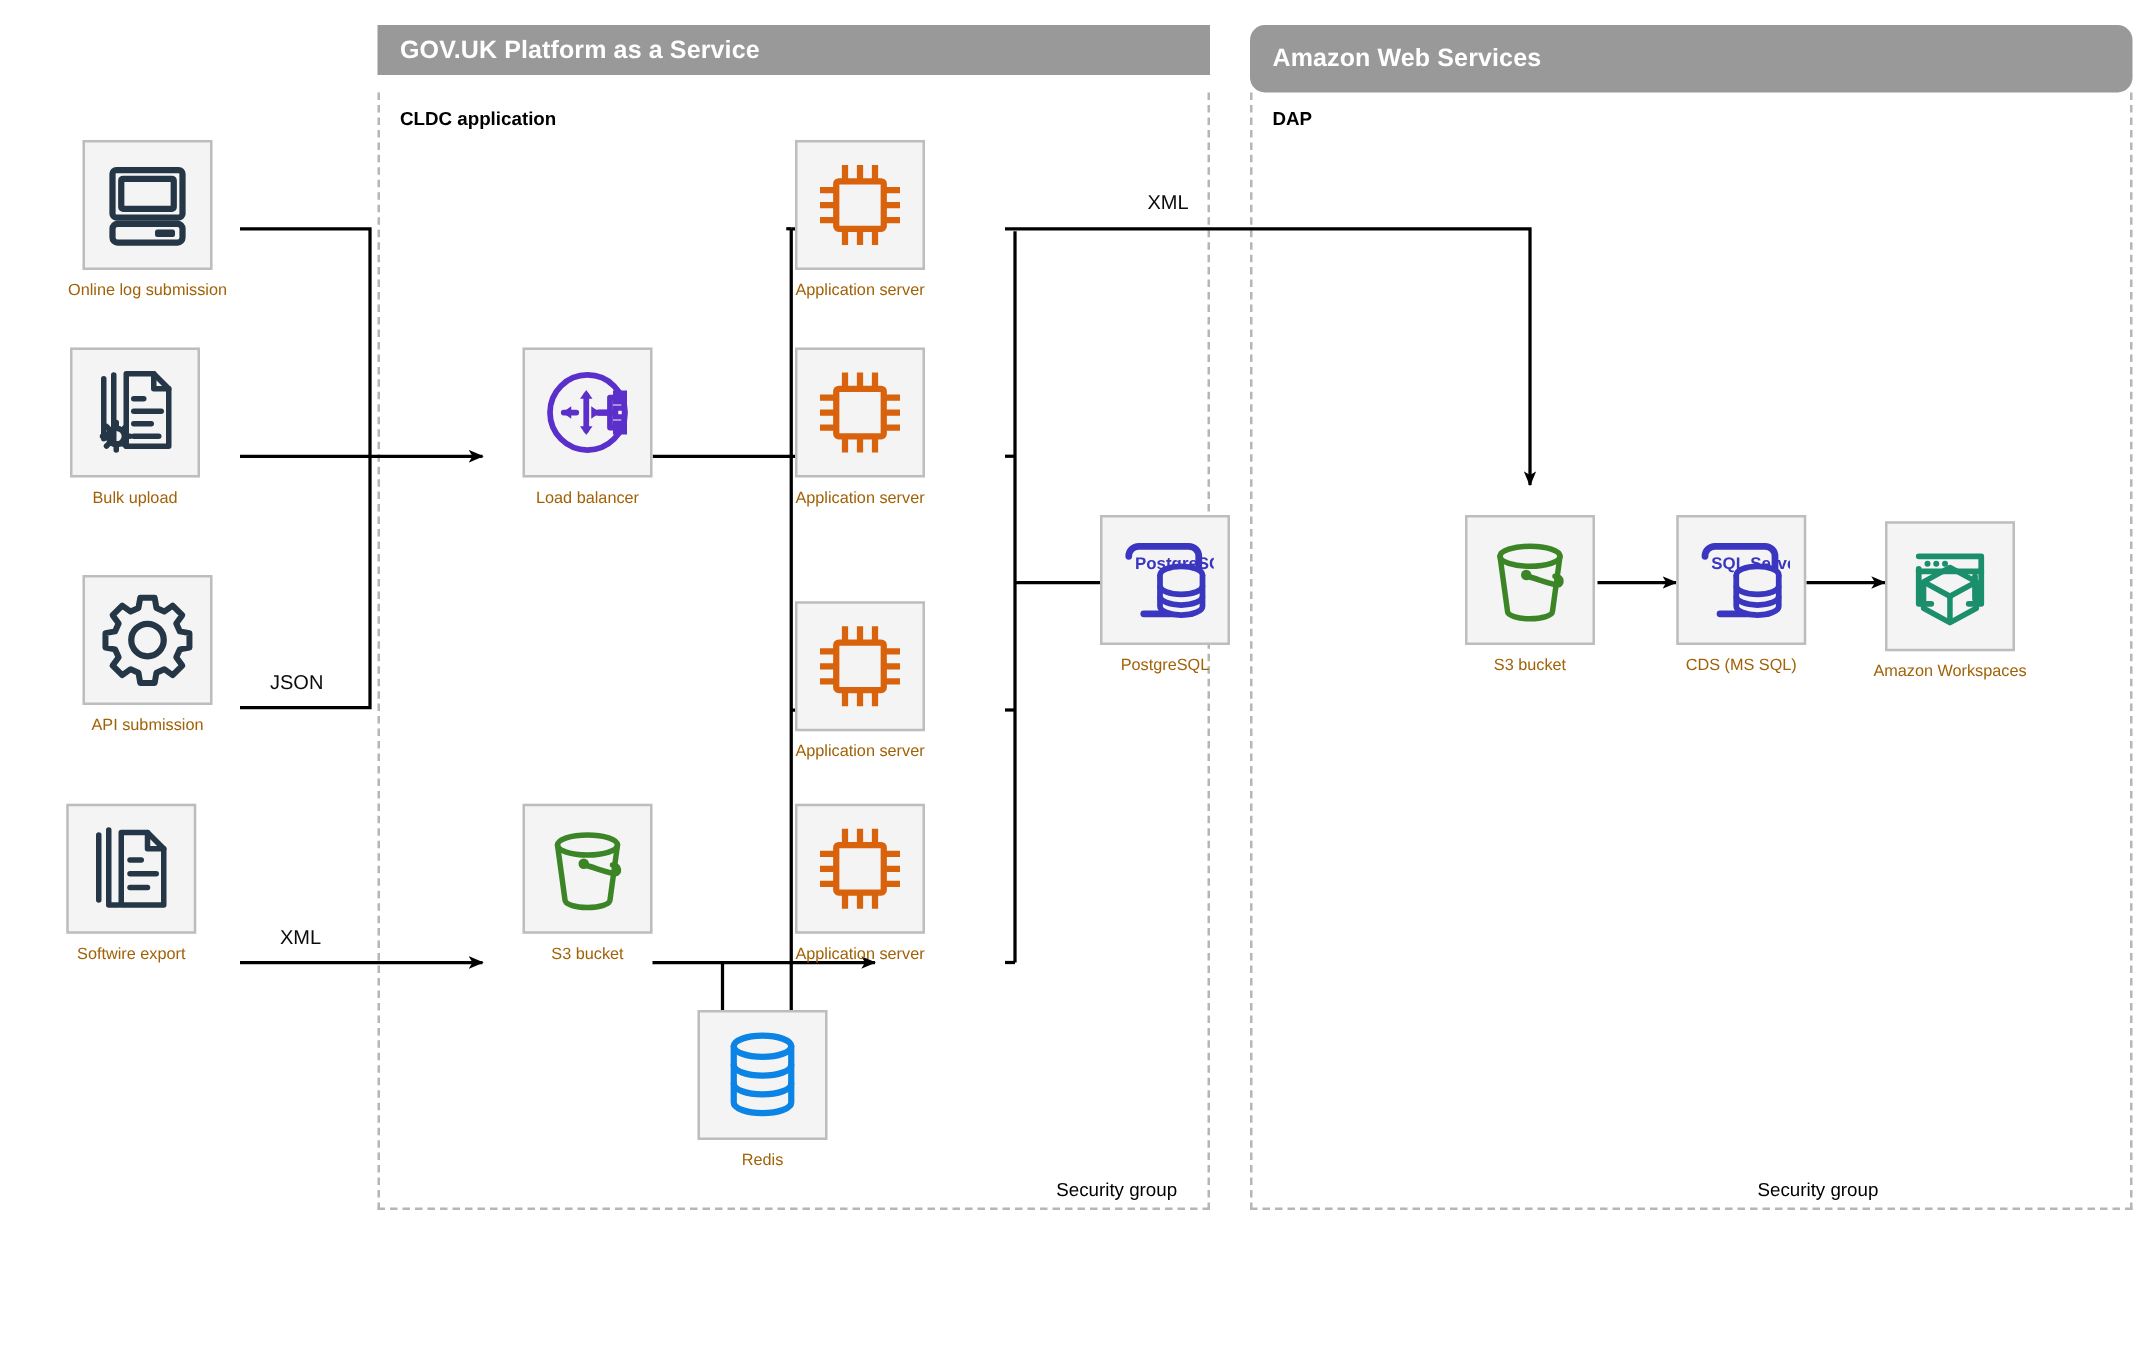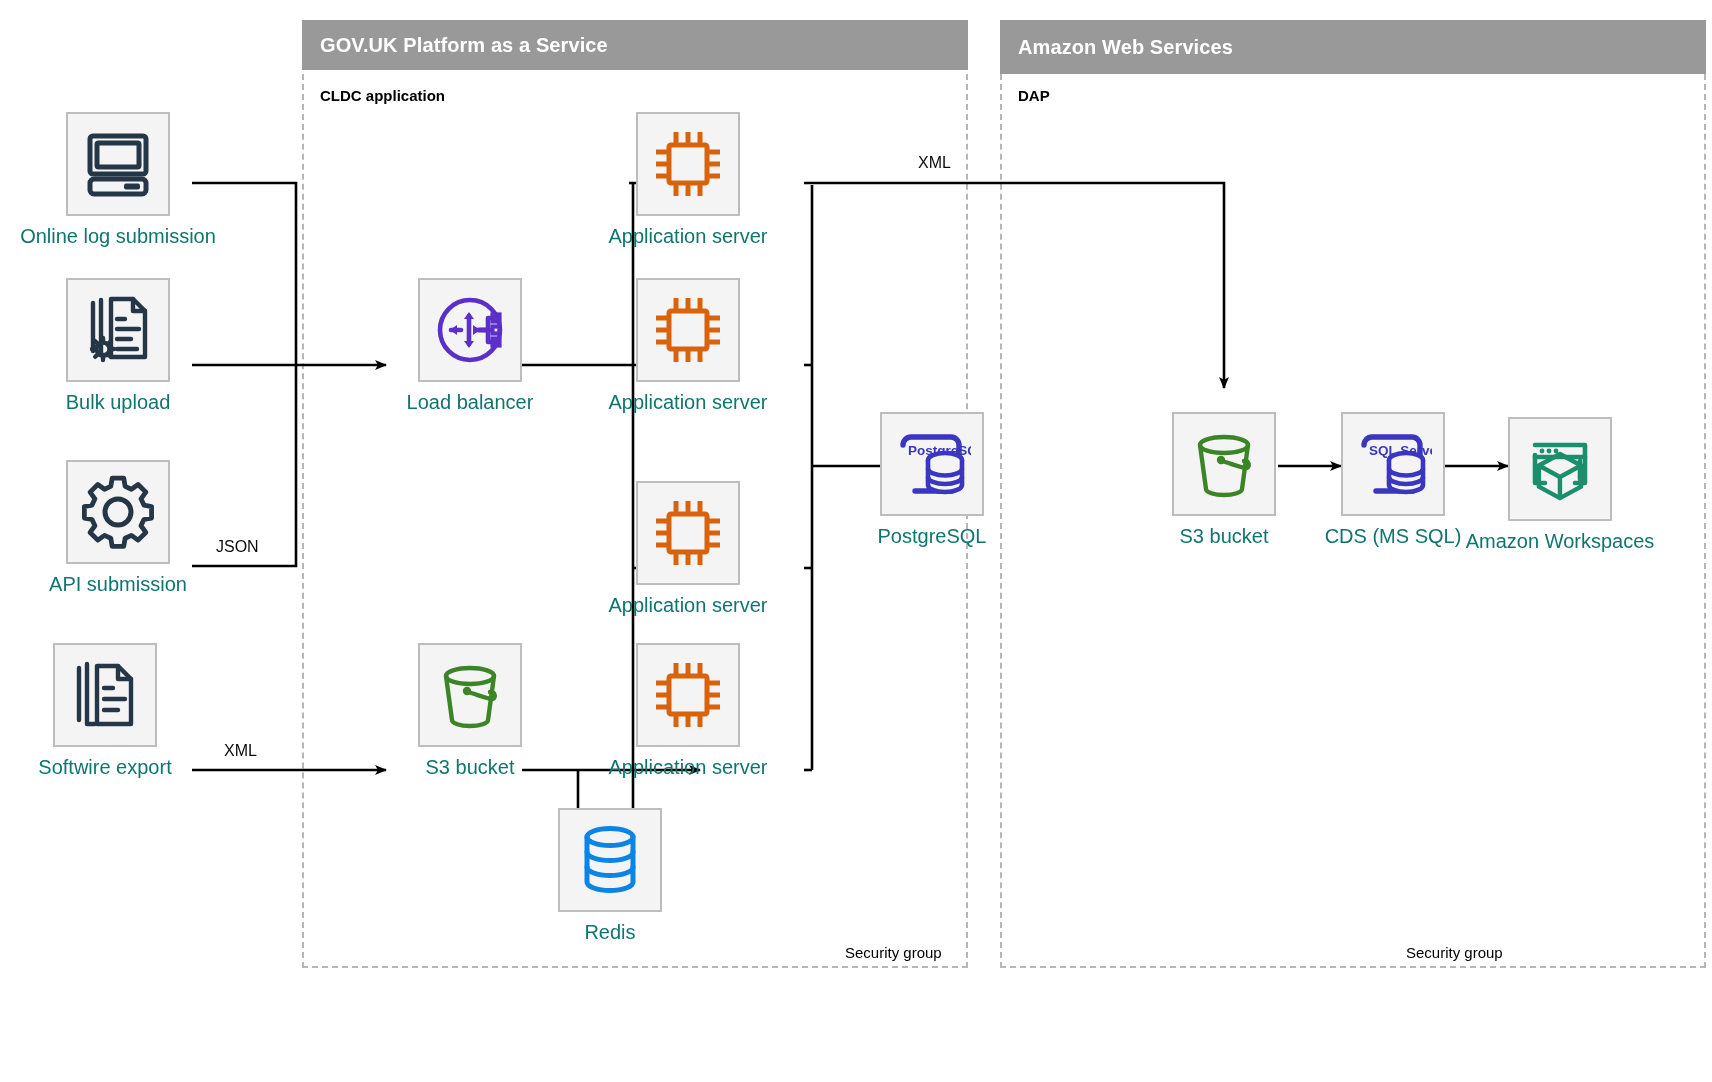--- a/index.html
+++ b/index.html
@@ -71,22 +71,22 @@
     display: flex;
     align-items: center;
     justify-content: center;
   }
   .node-icon svg { display: block; }
   .node-label {
     position: absolute;
     top: 112px;
     left: 50%;
     transform: translateX(-50%);
-    font-size: 20px;
-    color: #0f766e;
+    font-size: 13px;
+    color: #a16207;
     white-space: nowrap;
     text-align: center;
     line-height: 1.2;
   }
 
   
   .wire-label {
     position: absolute;
     font-size: 16px;
     color: #0b0c0c;
@@ -136,24 +136,24 @@
       <path d="M804,568 L812,568"></path>
       <path d="M804,770 L812,770"></path>
       <path d="M812,185 L812,770"></path>
       <path d="M812,466 L925,466" marker-end="url(#arrow)"></path>
 
       <path d="M1278,466 L1341,466" marker-end="url(#arrow)"></path>
       <path d="M1445,466 L1508,466" marker-end="url(#arrow)"></path>
     </g>
   </svg>
 
-  <div class="group-band" style="left:302px; top:20px; width:666px; height:50px;">
+  <div class="group-band" style="left:302px; top:20px; width:666px; height:40px;">
     <span class="group-band-title">GOV.UK Platform as a Service</span>
   </div>
-  <div class="group-band" style="left:1000px; top:20px; width:706px; height:54px;">
+  <div class="group-band" style="left:1000px; top:20px; width:706px; height:54px;border-radius:12px;">
     <span class="group-band-title">Amazon Web Services</span>
   </div>
 
   <div class="group-sub-title" style="left:320px; top:87px;">CLDC application</div>
   <div class="group-sub-title" style="left:1018px; top:87px;">DAP</div>
 
   <div class="group-footnote" style="left:845px; top:944px;">Security group</div>
   <div class="group-footnote" style="left:1406px; top:944px;">Security group</div>
 
   <div class="node" style="left:66px; top:112px;">
@@ -163,21 +163,21 @@
           <rect x="9" y="9" width="56" height="38" rx="3"></rect>
           <rect x="16" y="16" width="42" height="24" rx="1.5"></rect>
           <rect x="9" y="52" width="56" height="15" rx="4"></rect>
         </g>
         <rect x="43" y="56.5" width="16" height="6" rx="2" fill="#253746"></rect>
       </svg>
     </div>
     <div class="node-label">Online log submission</div>
   </div>
 
-  <div class="node" style="left:66px; top:278px;border-radius:32px;">
+  <div class="node" style="left:56px; top:278px;border-radius:32px;">
     <div class="node-icon">
       <svg width="74" height="74" viewBox="0 0 74 74">
         <g fill="none" stroke="#253746" stroke-width="4.4" stroke-linejoin="round" stroke-linecap="round">
           <path d="M12,10 L12,58"></path>
           <path d="M20,7 L20,62 L28,62"></path>
           <path d="M30,6 L52,6 L64,18 L64,64 L30,64 Z"></path>
           <path d="M52,6 L52,18 L64,18"></path>
           <path d="M36,26 L44,26"></path>
           <path d="M36,36 L58,36"></path>
           <path d="M36,46 L50,46"></path>

